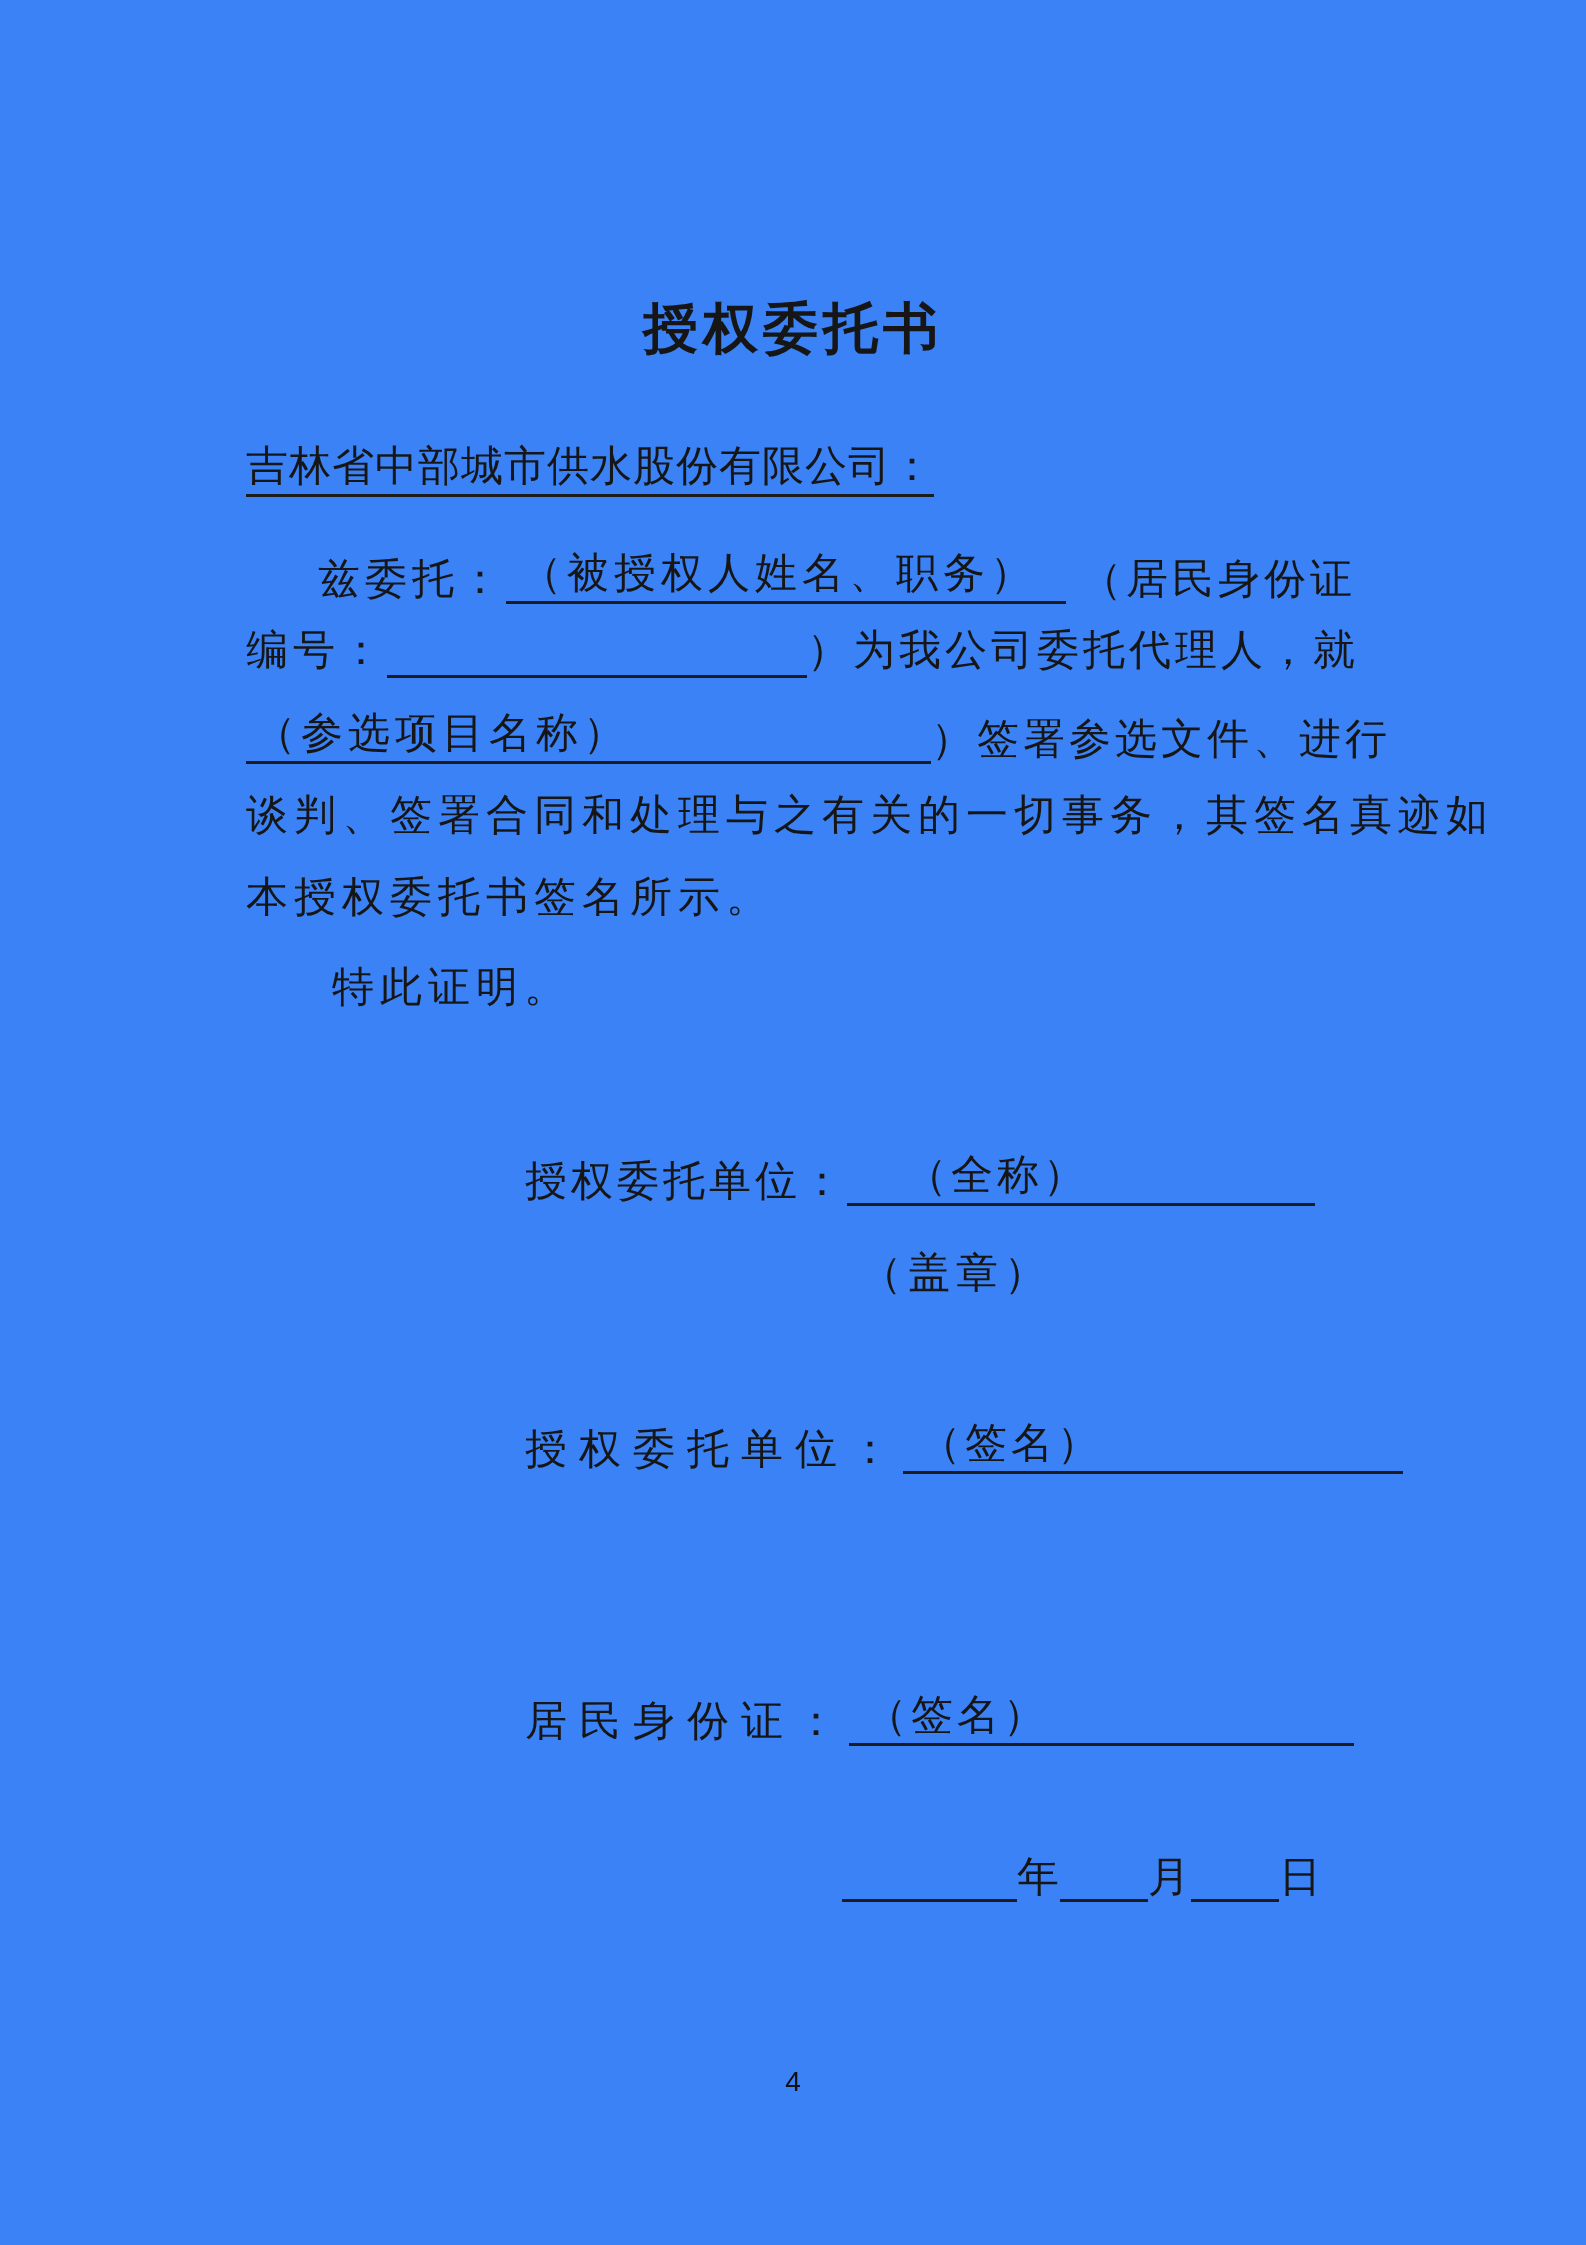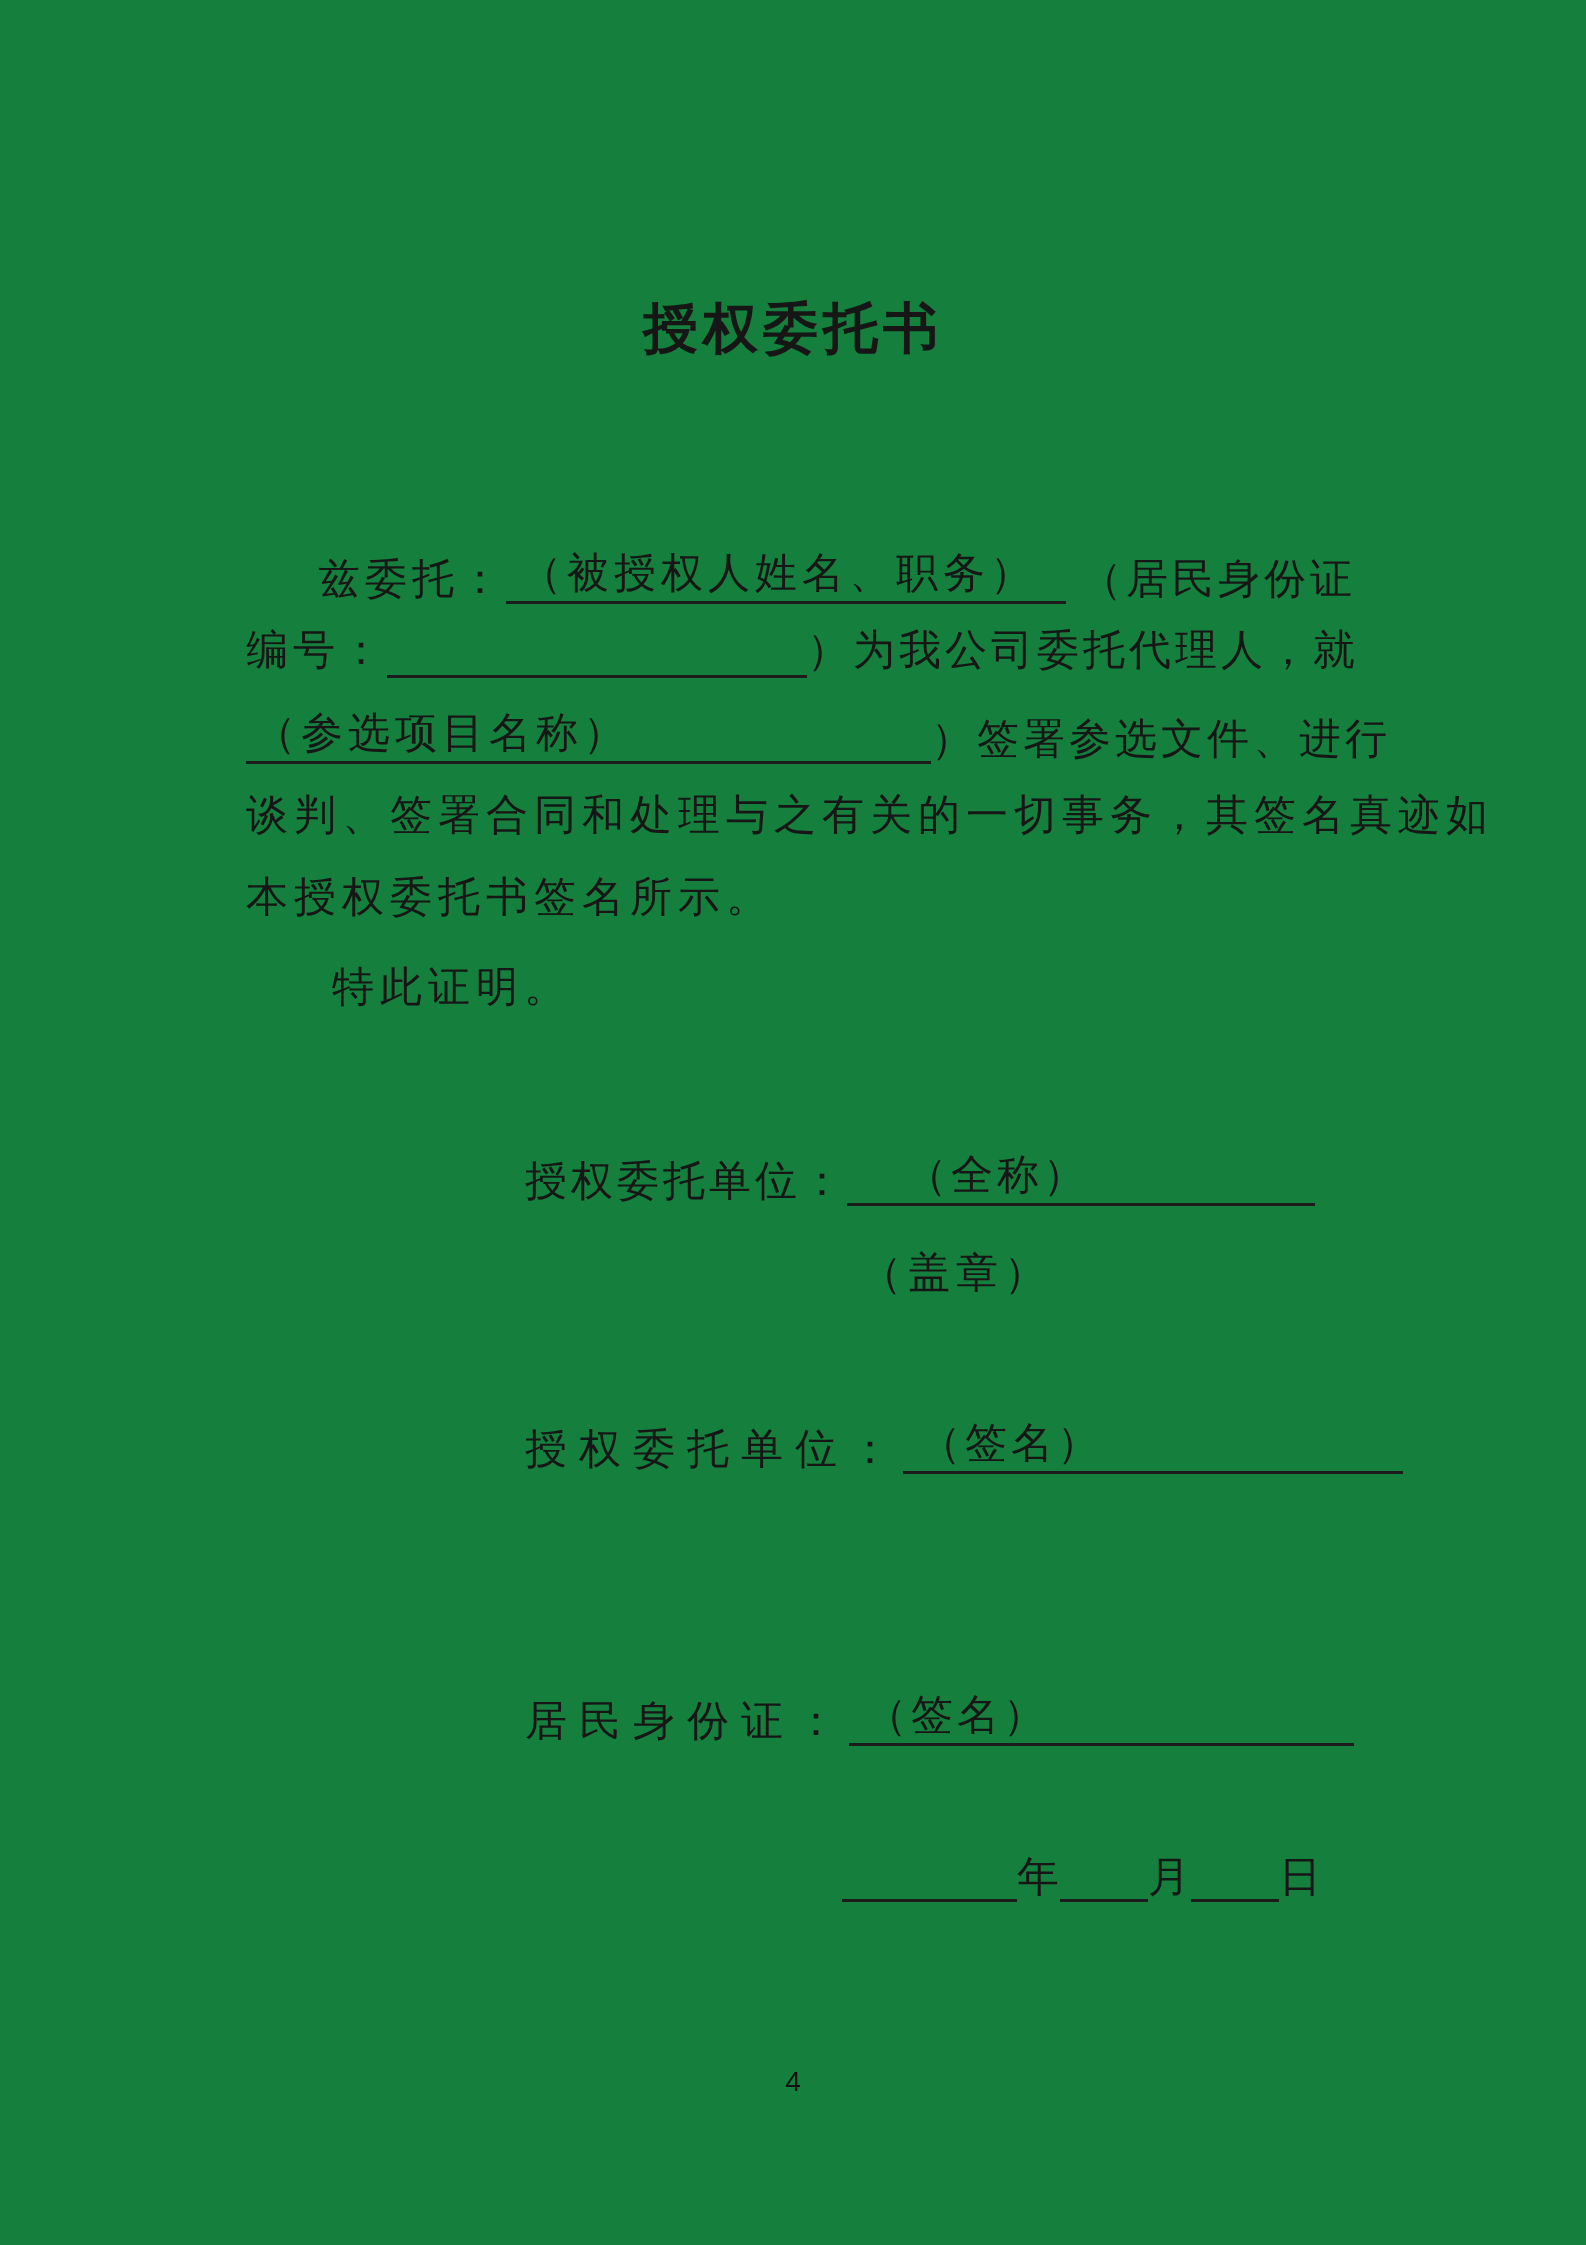--- a/index.html
+++ b/index.html
@@ -5,21 +5,21 @@
   html, body {
     margin: 0;
     padding: 0;
     background: #e8e8e8;
   }
   .page {
     position: relative;
     width: 1586px;
     height: 2245px;
     margin: 0 auto;
-    background: #15803d;
+    background: #3b82f6;
     font-family: "Liberation Serif", "DejaVu Serif", serif;
     color: #161616;
     overflow: hidden;
   }
   .doc-title {
     position: absolute;
     top: 292px;
     left: 0;
     width: 100%;
     text-align: center;
@@ -63,20 +63,23 @@
     color: #111;
   }
 </style>
 </head>
 <body>
 
 <div class="page">
 
   <div class="doc-title">授权委托书</div>
 
+  <div class="line tight" style="top:441px; left:246px;">
+    <span class="u">吉林省中部城市供水股份有限公司：</span>
+  </div>
 
   <div class="line" style="top:548px; left:246px;">
     <span class="lead-indent">兹委托：</span><span class="blank" style="width:560px; padding-left:14px;"><span>（被授权人姓名、职务）</span></span><span style="margin-left:14px; letter-spacing:4px;">（居民身份证</span>
   </div>
 
   <div class="line" style="top:628px; left:246px;font-family:Liberation Mono, monospace;">
     <span>编号：</span><span class="blank" style="width:420px;"></span><span style="letter-spacing:4px;">）为我公司委托代理人，就</span>
   </div>
 
   <div class="line" style="top:708px; left:246px;">

